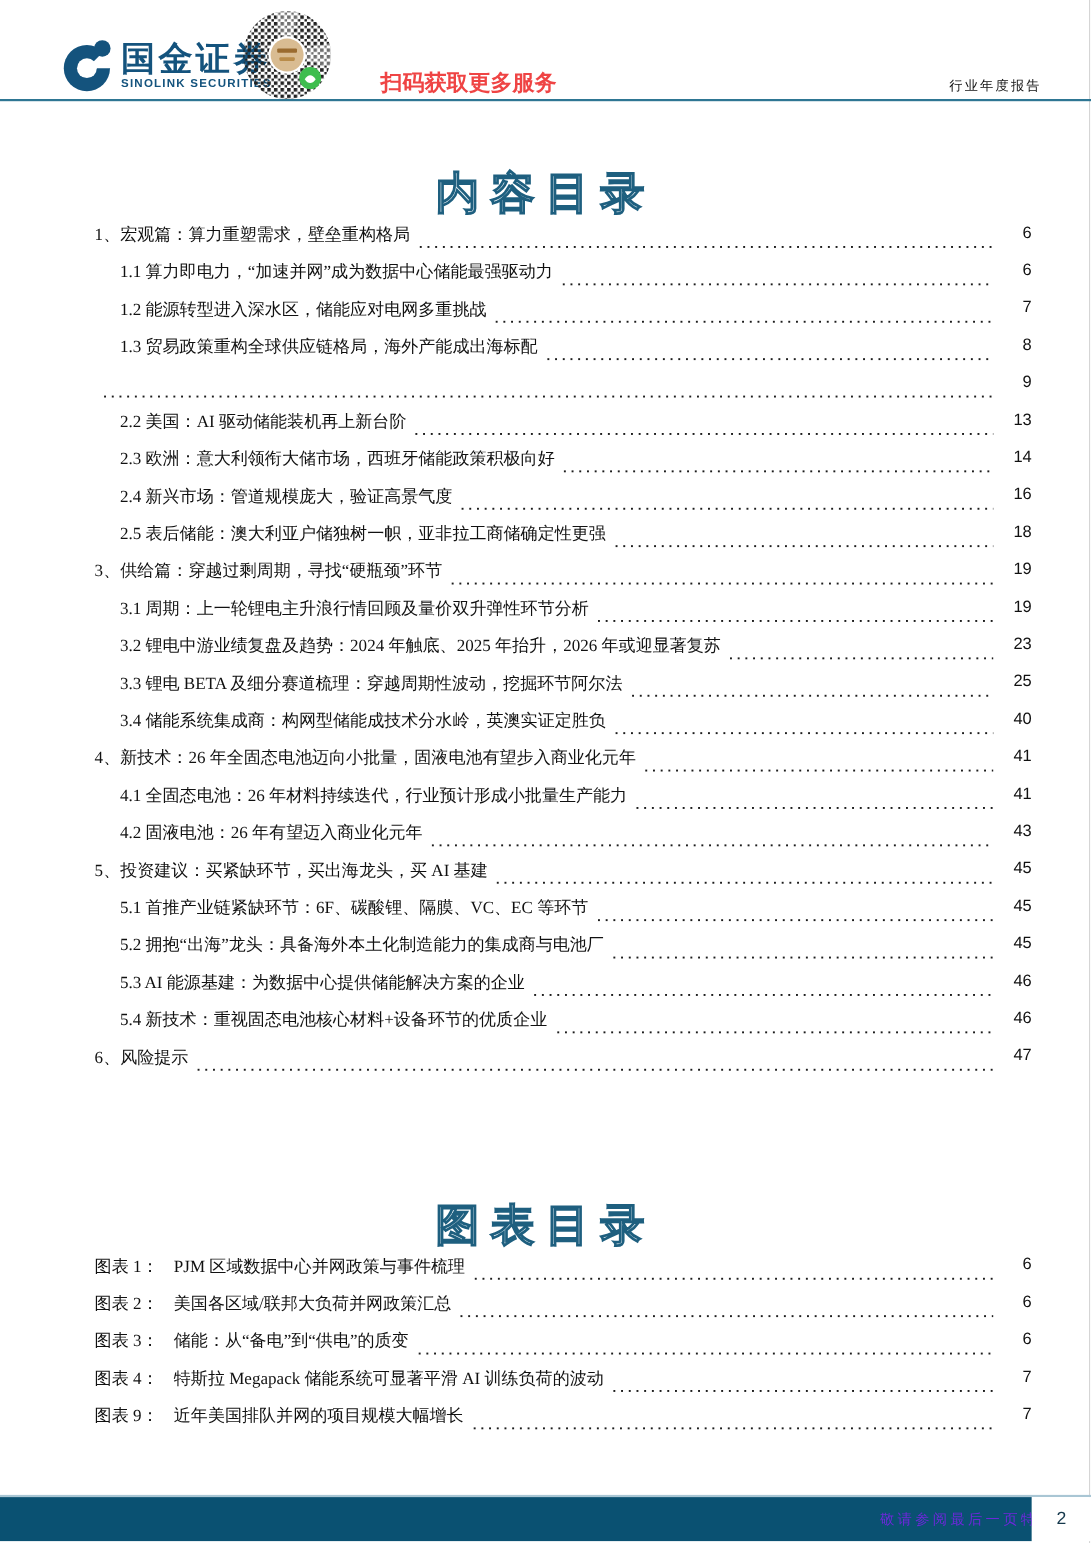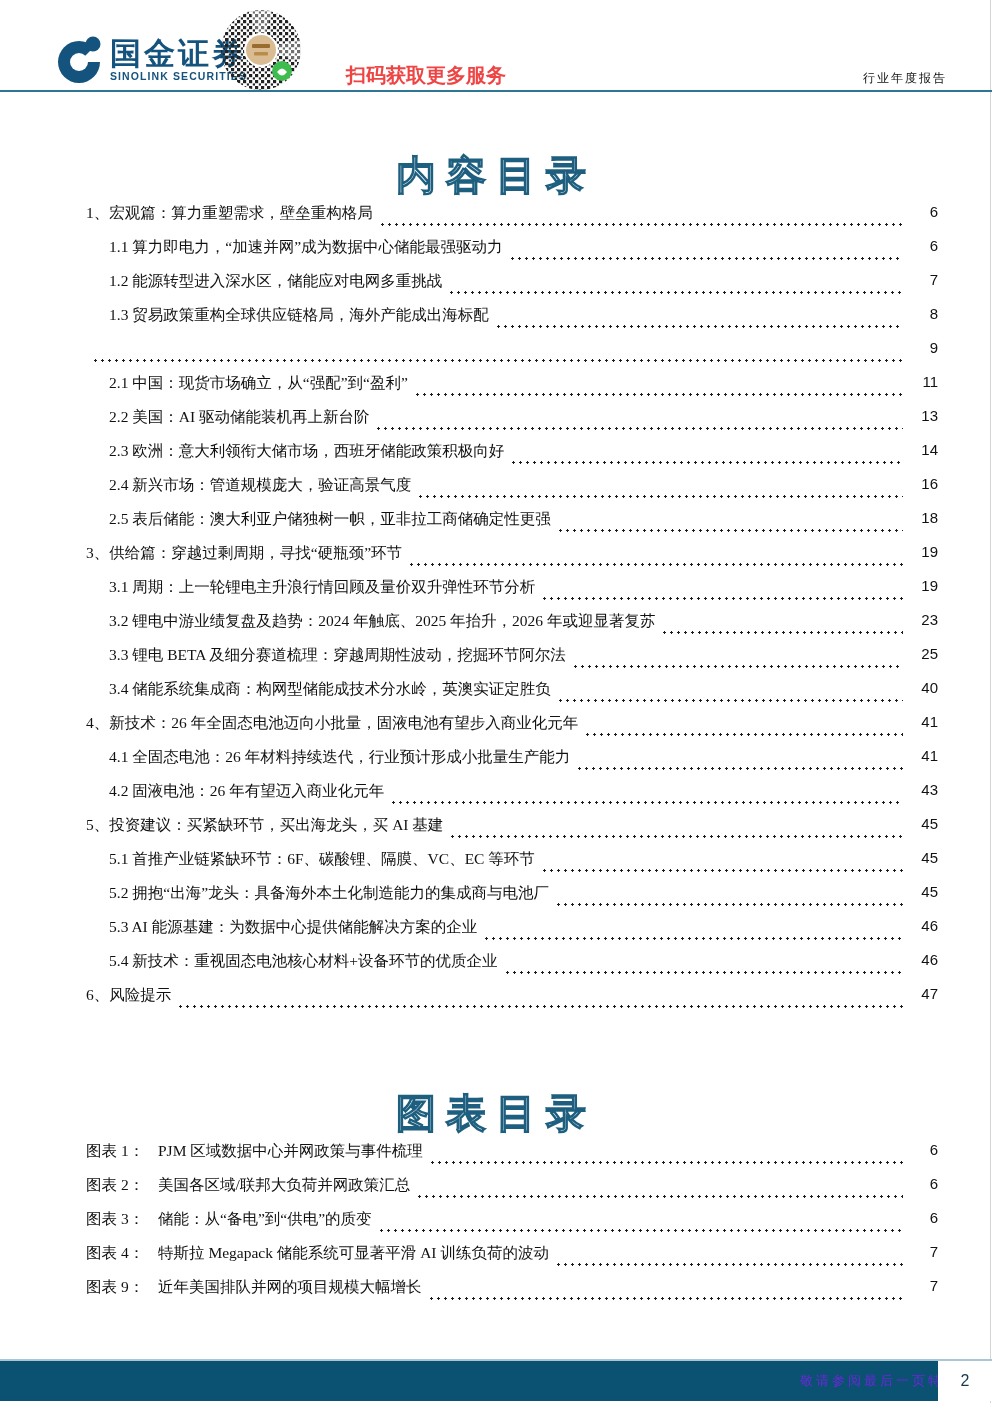--- a/index.html
+++ b/index.html
@@ -123,25 +123,20 @@
       <div class="row lvl2">
         <span class="lbl">1.3 贸易政策重构全球供应链格局，海外产能成出海标配</span>
         <span class="dots"></span>
         <span class="pg">8</span>
       </div>
       <div class="row">
         <span class="dots"></span>
         <span class="pg">9</span>
       </div>
       <div class="row lvl2">
-        <span class="lbl">2.1 中国：现货市场确立，从“强配”到“盈利”</span>
-        <span class="dots"></span>
-        <span class="pg">11</span>
-      </div>
-      <div class="row lvl2">
         <span class="lbl">2.2 美国：AI 驱动储能装机再上新台阶</span>
         <span class="dots"></span>
         <span class="pg">13</span>
       </div>
       <div class="row lvl2">
         <span class="lbl">2.3 欧洲：意大利领衔大储市场，西班牙储能政策积极向好</span>
         <span class="dots"></span>
         <span class="pg">14</span>
       </div>
       <div class="row lvl2">

